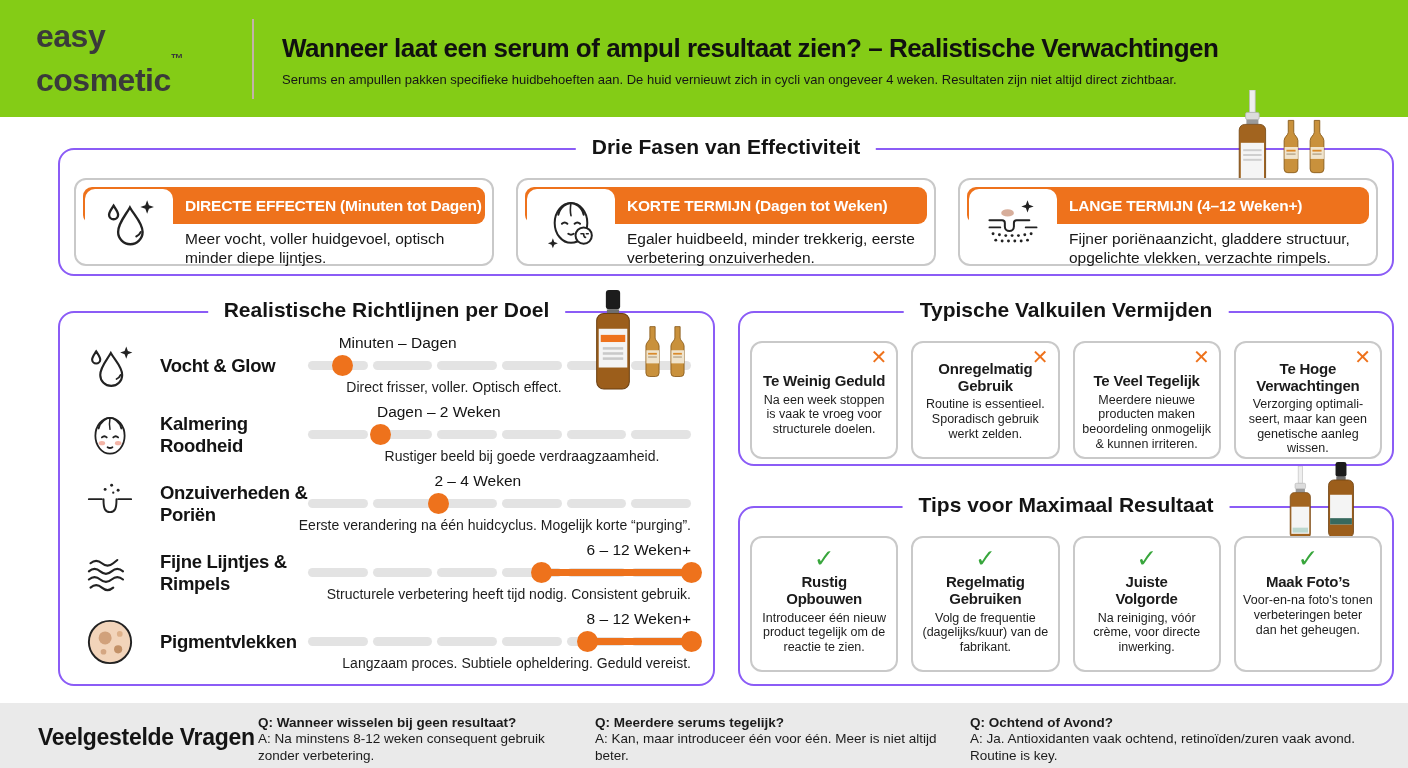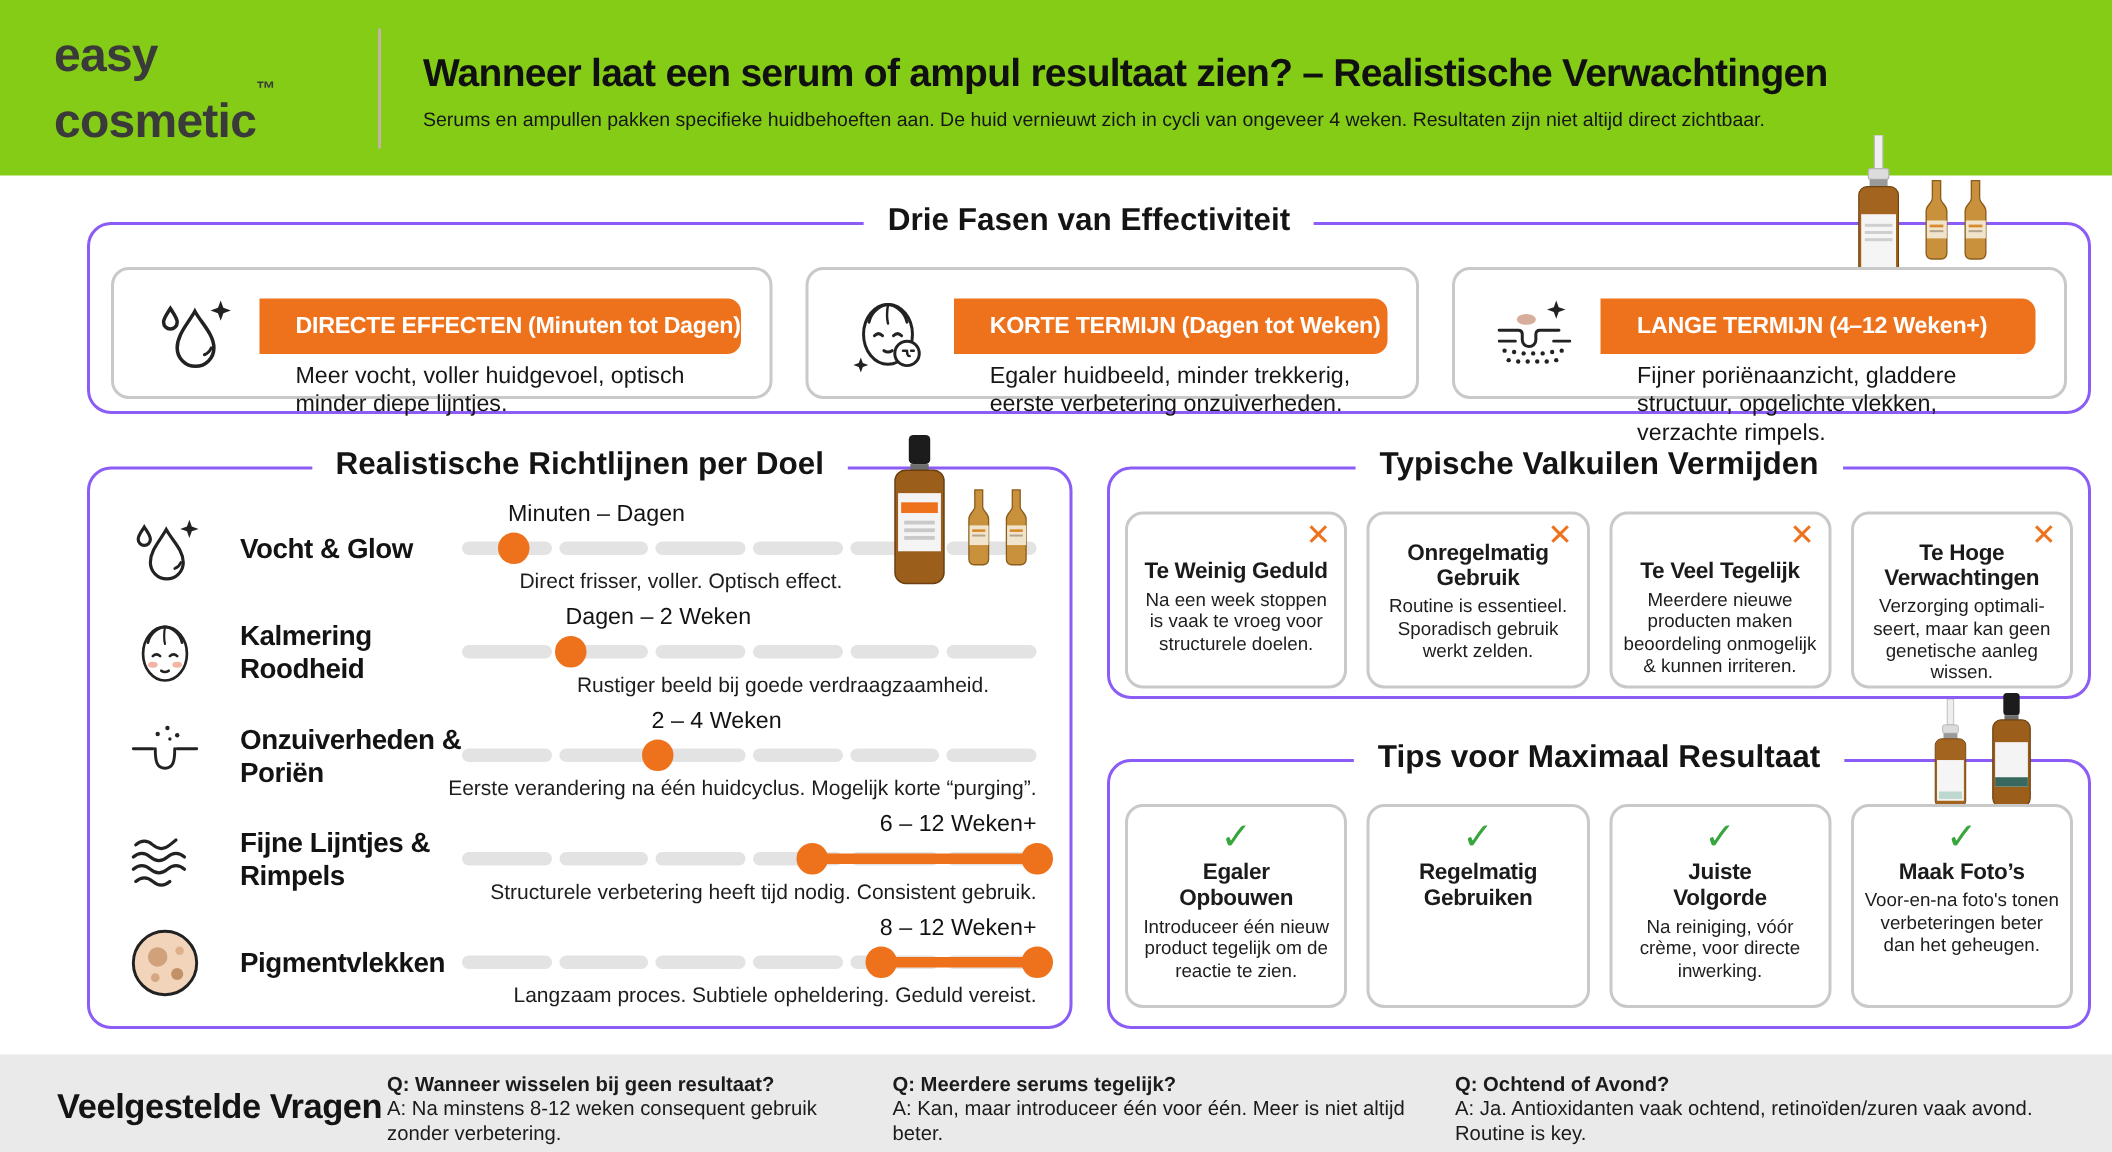--- a/index.html
+++ b/index.html
@@ -22,21 +22,21 @@
   
   .box { position:absolute; border:2px solid #8b5cf6; border-radius:16px; background:transparent;margin-left:22px; }
   .box-title { position:absolute; top:-15px; left:50%; transform:translateX(-50%);
     background:#ffffff; padding:0 16px; font-size:21px; font-weight:700;
     white-space:nowrap; color:#141414; }
 
   
   .phases-box { left:36px; top:148px; width:1336px; height:128px; }
   .phases-row { position:absolute; left:14px; top:28px; right:14px; display:flex; gap:22px; }
   .phase-card { position:relative; z-index:2; flex:1; background:#fff; border:2px solid #c9c9c9;
-    border-radius:12px; height:88px; padding:19px; }
+    border-radius:12px; height:88px; padding:7px; }
   .phase-bar { background:#ee721c; border-radius:9px; height:37px; display:flex;
     align-items:center; padding-left:102px; color:#fff; font-weight:700;
     font-size:15.5px; letter-spacing:-0.2px; white-space:nowrap; }
   .phase-iconbox { position:absolute; left:9px; top:9px; width:88px; height:66px;
     background:#fff; border-radius:10px; display:flex; align-items:center;
     justify-content:center; }
   .phase-desc { margin-left:102px; padding:6px 4px 0 0; font-size:15.5px; line-height:1.22; color:#161616; }
 
   
   .guide-box { left:36px; top:311px; width:657px; height:375px; }
@@ -390,26 +390,27 @@
 
   </div>
 </div>
 
 <div class="box tips-box">
   <div class="box-title">Tips voor Maximaal Resultaat</div>
   <div class="mini-row">
 
     <div class="mini-card tip-card">
       <span class="check-icon">✓</span>
-      <div class="tip-title">Egaler Opbouwen</div>
+      <div class="tip-title">Rustig Opbouwen</div>
       <div class="mini-body">Introduceer één nieuw product tegelijk om de reactie te zien.</div>
     </div>
     <div class="mini-card tip-card">
       <span class="check-icon">✓</span>
       <div class="tip-title">Regelmatig Gebruiken</div>
+      <div class="mini-body">Volg de frequentie (dagelijks/kuur) van de fabrikant.</div>
     </div>
     <div class="mini-card tip-card">
       <span class="check-icon">✓</span>
       <div class="tip-title">Juiste Volgorde</div>
       <div class="mini-body">Na reiniging, vóór crème, voor directe inwerking.</div>
     </div>
     <div class="mini-card tip-card">
       <span class="check-icon">✓</span>
       <div class="tip-title">Maak Foto’s</div>
       <div class="mini-body">Voor-en-na foto's tonen verbeteringen beter dan het geheugen.</div>

